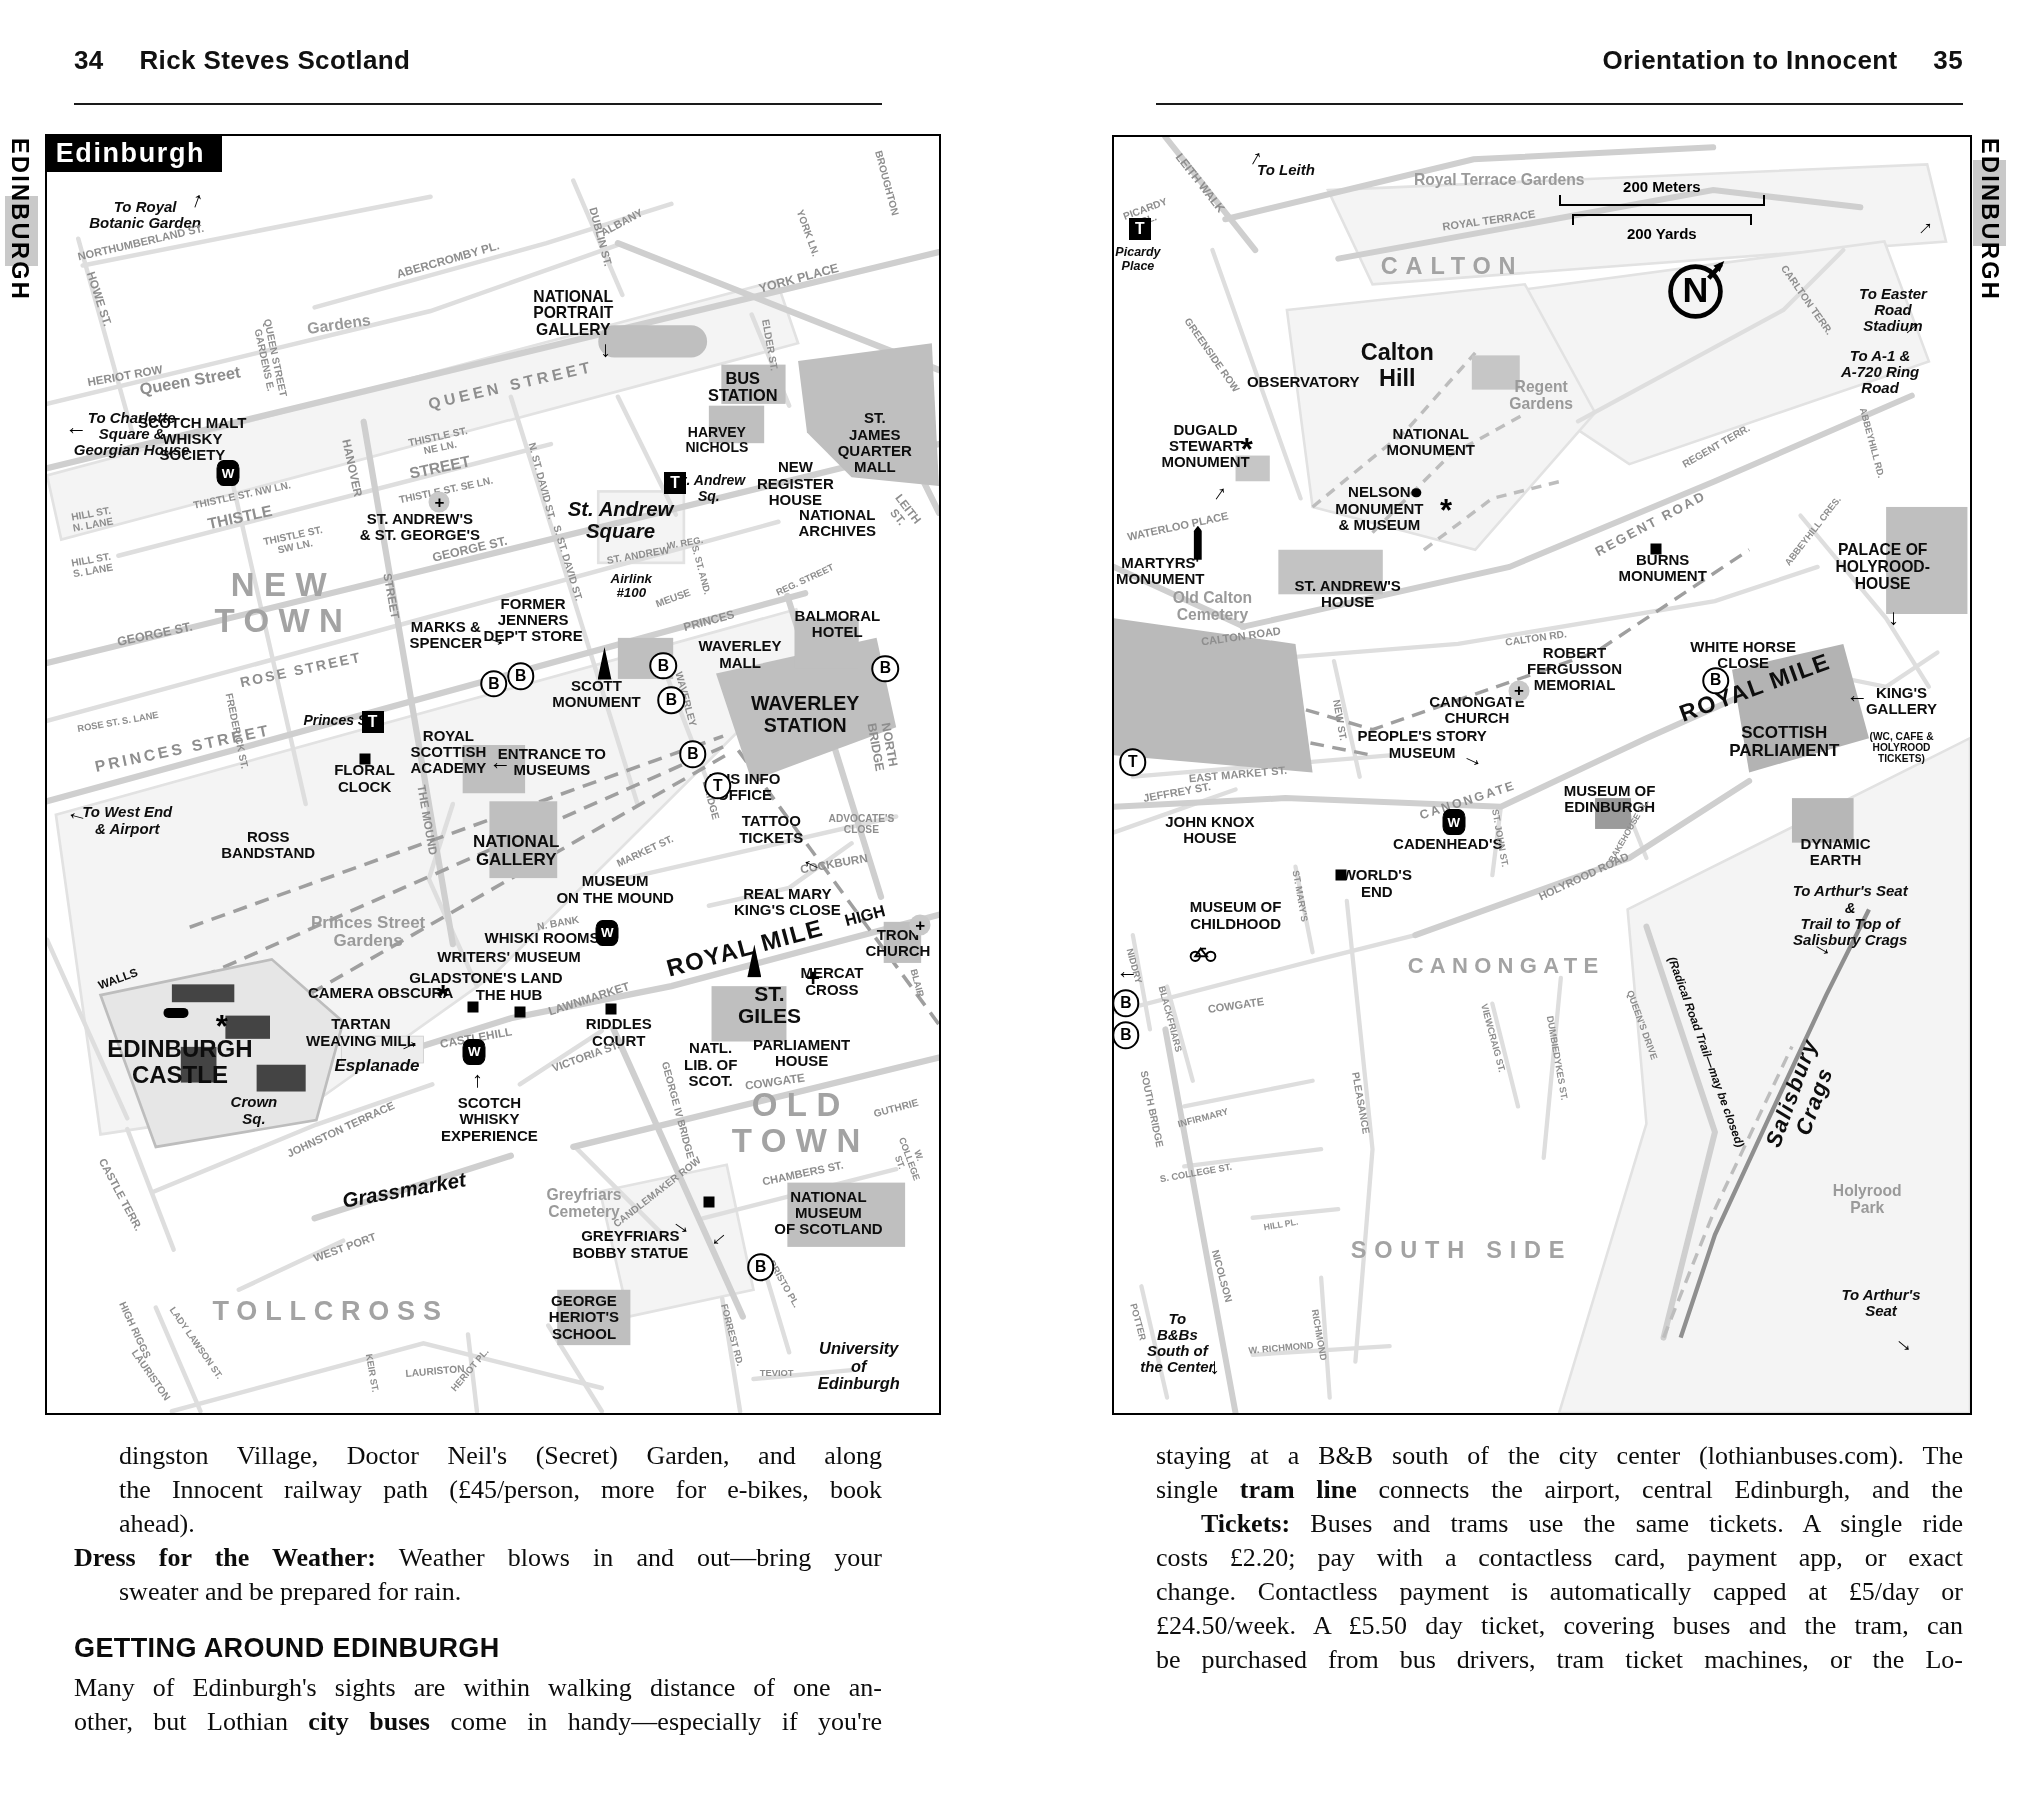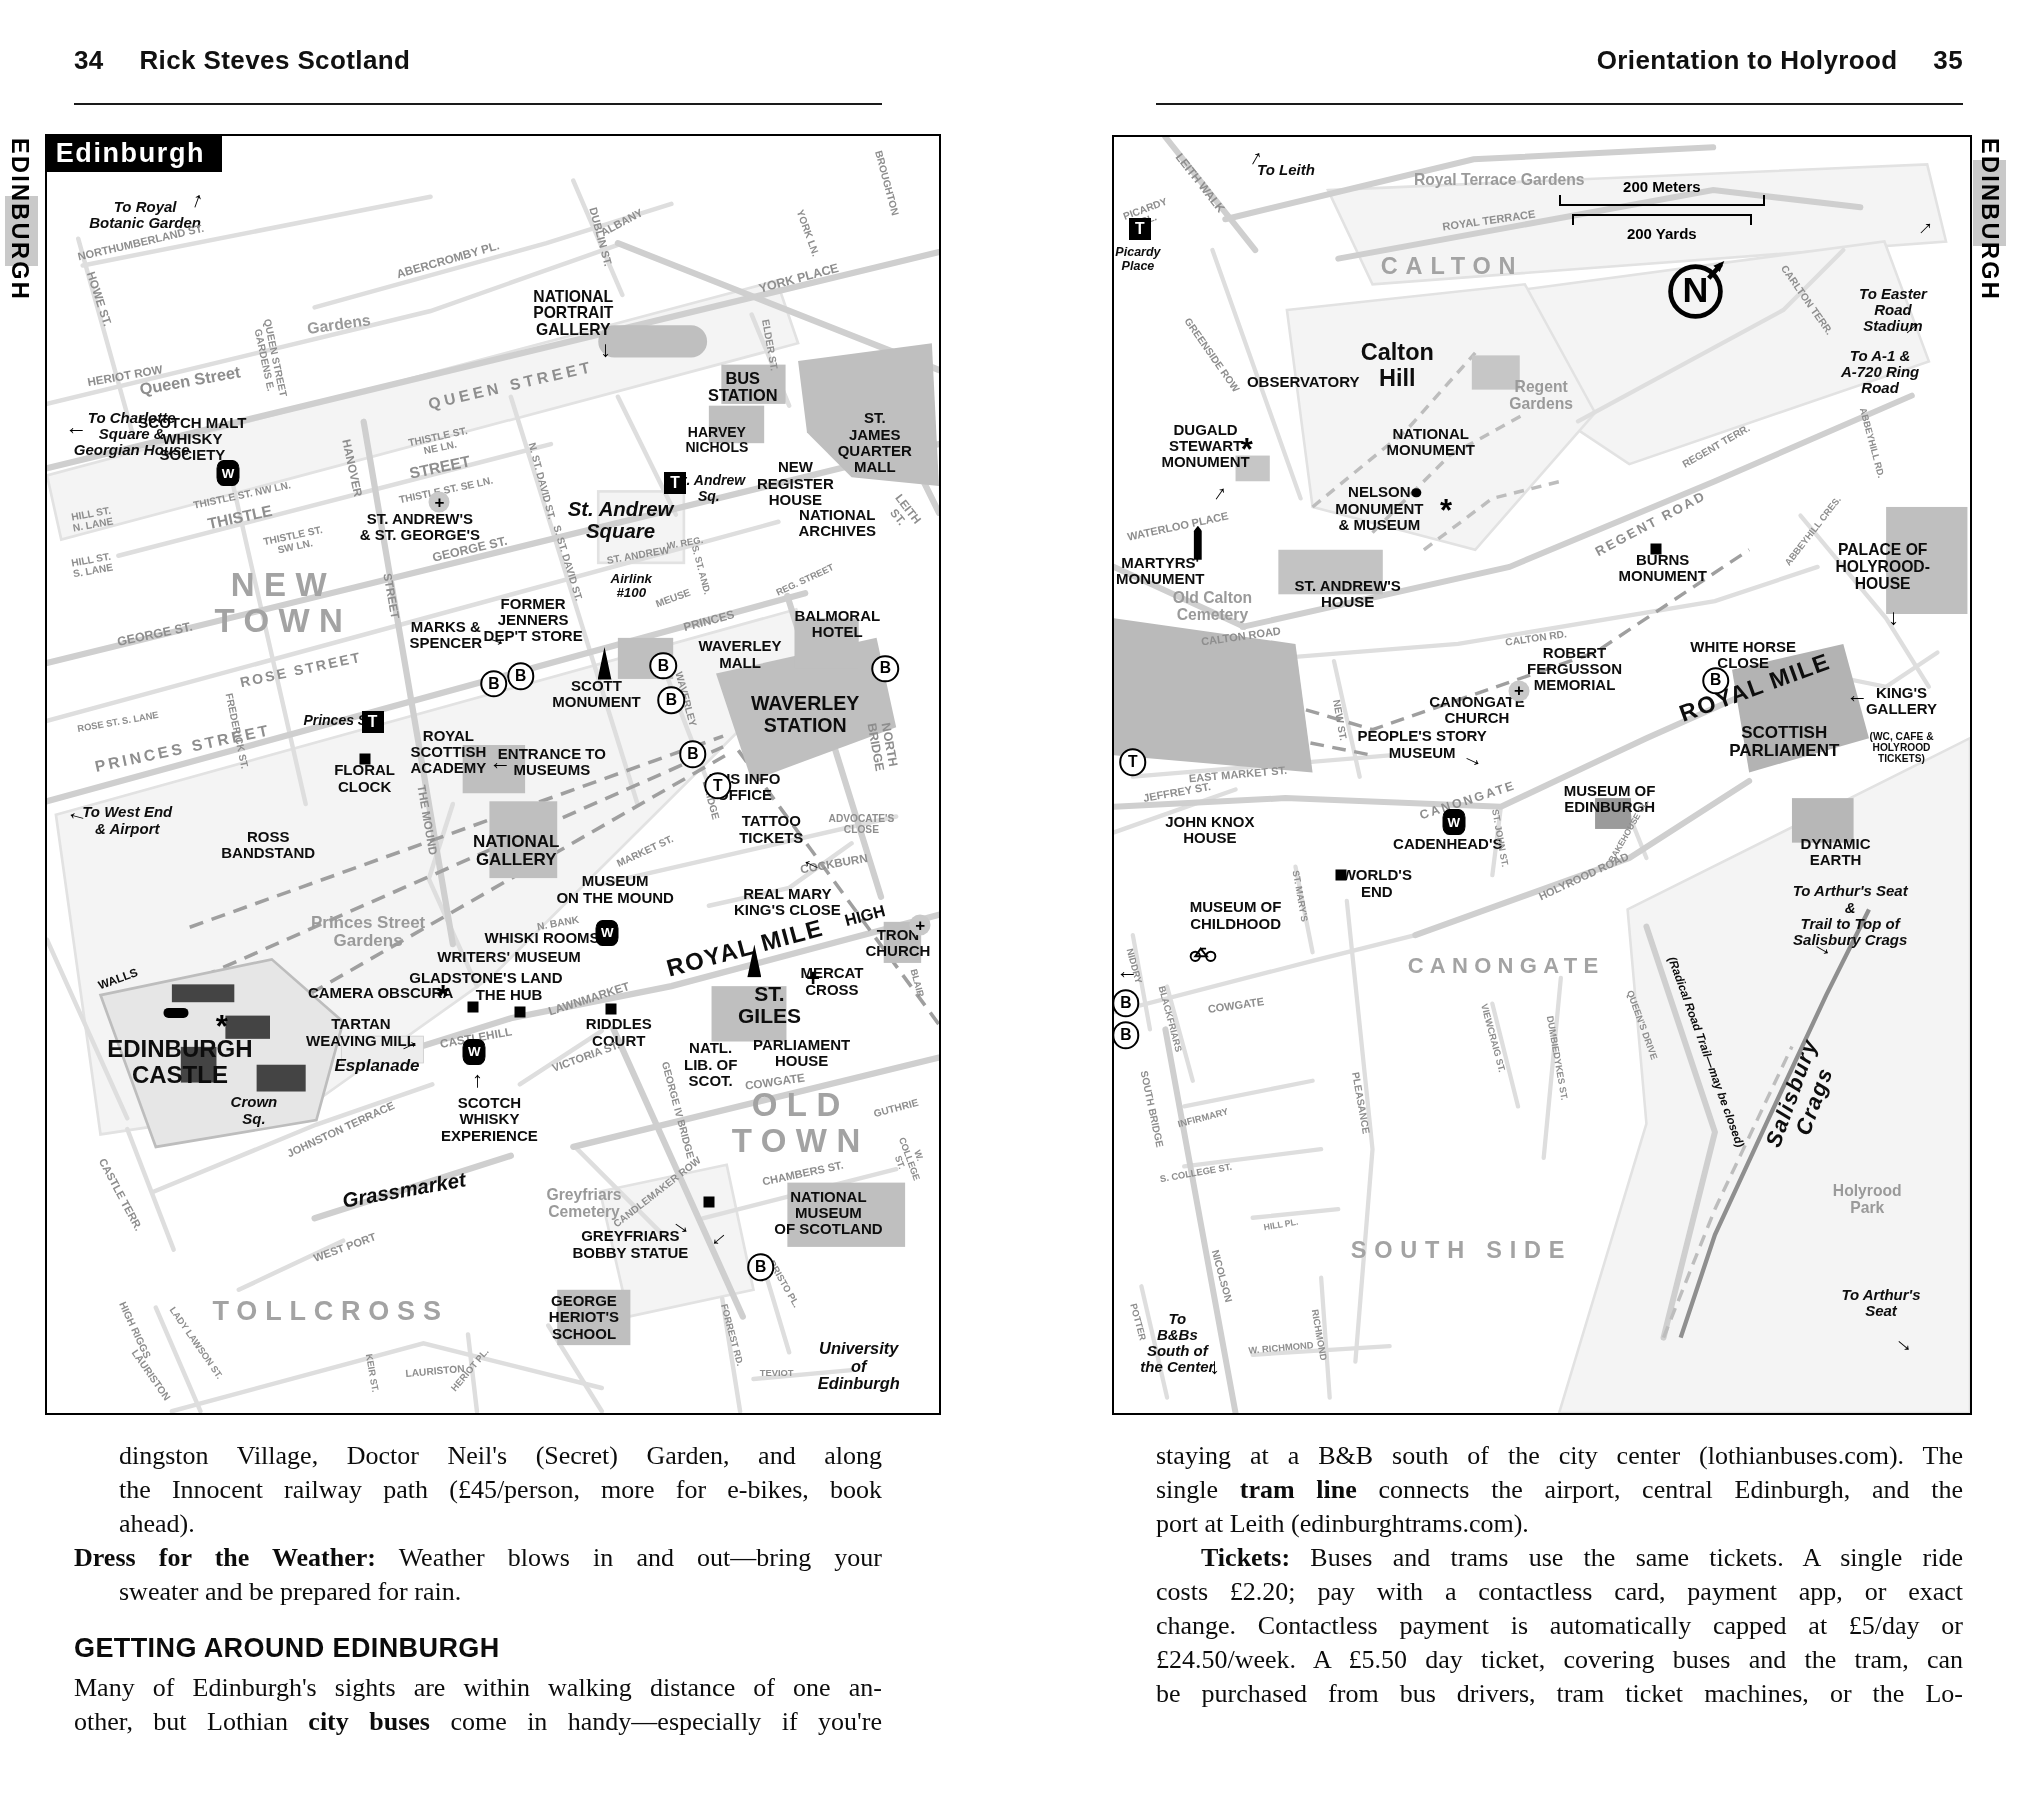--- a/index.html
+++ b/index.html
@@ -52,21 +52,21 @@
 <body>
 
 <div id="page">
 
   <div class="hdr" style="left:74px;">
     <span class="num">34</span>
     <span style="display:inline-block;width:20.4px;"></span>
     <span>Rick Steves Scotland</span>
   </div>
   <div class="hdr" style="left:1156px;width:807px;text-align:right;">
-    <span>Orientation to Holyrood</span>
+    <span>Orientation to Innocent</span>
     <span style="display:inline-block;width:20.4px;"></span>
     <span class="num">35</span>
   </div>
   <div class="rule" style="left:74px;width:808px;"></div>
   <div class="rule" style="left:1156px;width:807px;"></div>
 
   <div class="tabbg" style="left:4.7px;top:196px;width:33px;height:70px;"></div>
   <div class="tab" style="left:6.3px;top:138px;">EDINBURGH</div>
   <div class="tabbg" style="left:1973px;top:160px;width:33px;height:86px;"></div>
   <div class="tab" style="left:1976px;top:138px;">EDINBURGH</div>
@@ -624,21 +624,20 @@
       <div class="line ind"><span>ahead).</span></div>
       <div class="line j"><b>Dress for the Weather:</b><span> Weather blows in and out—bring your</span></div>
       <div class="line ind"><span>sweater and be prepared for rain.</span></div>
       <div class="heading">GETTING AROUND EDINBURGH</div>
       <div class="line j"><span>Many of Edinburgh's sights are within walking distance of one an-</span></div>
       <div class="line j"><span>other, but Lothian </span><b>city buses</b><span> come in handy—especially if you're</span></div>
     </div>
   <div class="col" id="right-col" style="left:1156px;top:1439px;width:807px;">
       <div class="line j"><span>staying at a B&amp;B south of the city center (lothianbuses.com). The</span></div>
       <div class="line j"><span>single </span><b>tram line</b><span> connects the airport, central Edinburgh, and the</span></div>
-      <div class="line "><span>port at Leith (edinburghtrams.com).</span></div>
       <div class="line j ind"><b>Tickets:</b><span> Buses and trams use the same tickets. A single ride</span></div>
       <div class="line j"><span>costs £2.20; pay with a contactless card, payment app, or exact</span></div>
       <div class="line j"><span>change. Contactless payment is automatically capped at £5/day or</span></div>
       <div class="line j"><span>£24.50/week. A £5.50 day ticket, covering buses and the tram, can</span></div>
       <div class="line j"><span>be purchased from bus drivers, tram ticket machines, or the Lo-</span></div>
     </div>
 
 </div>
 
 

